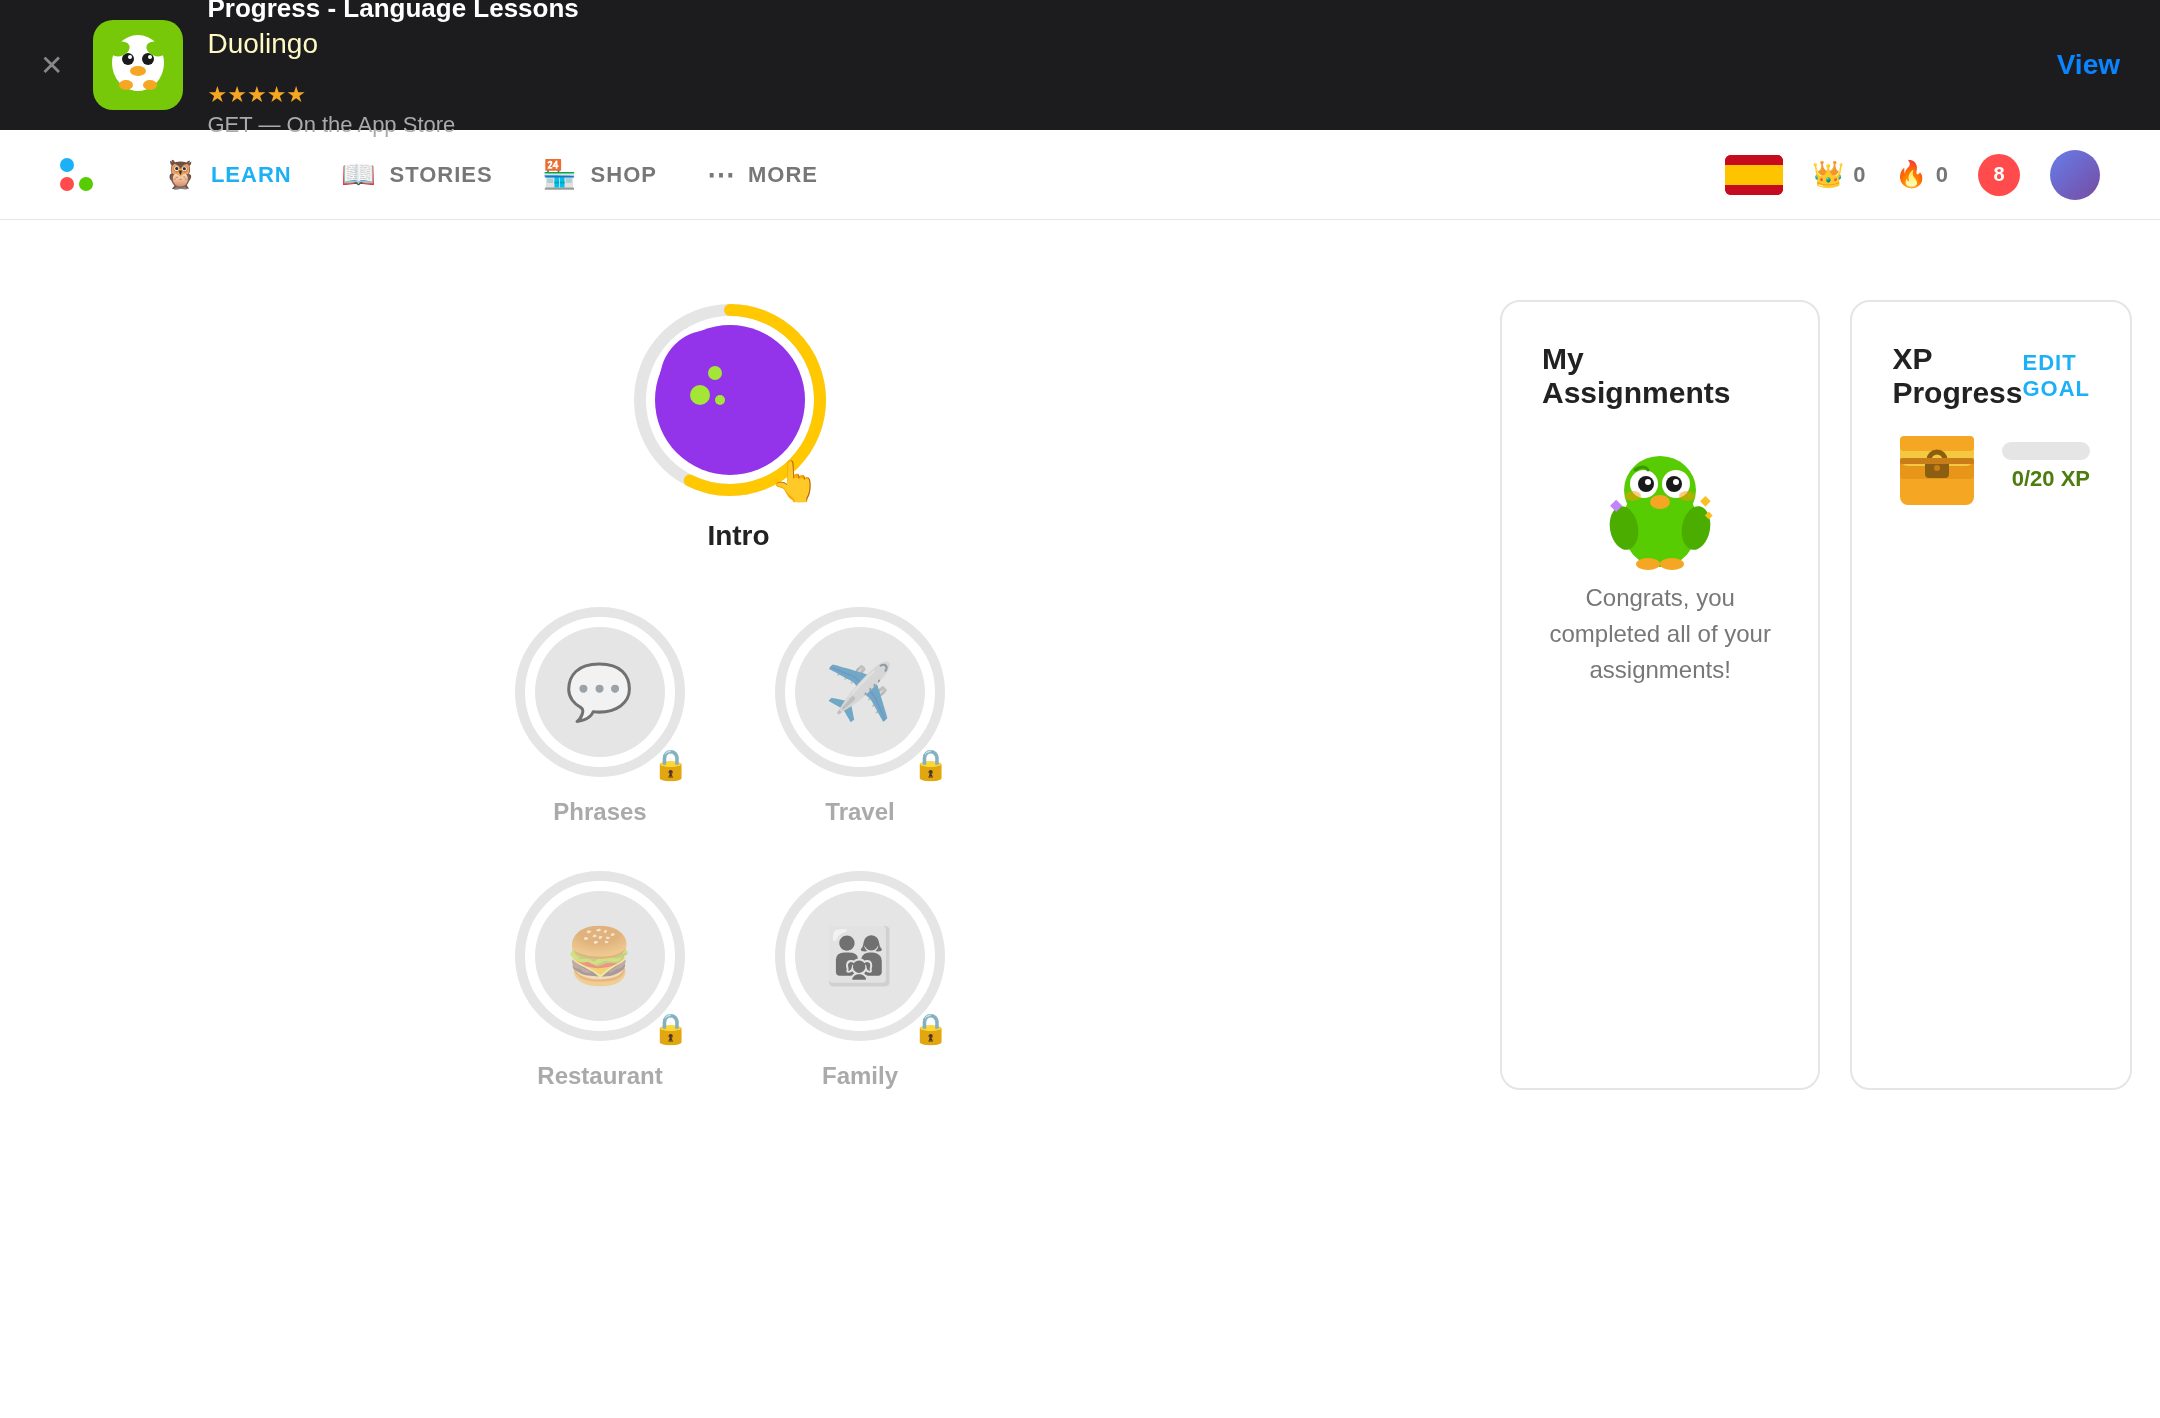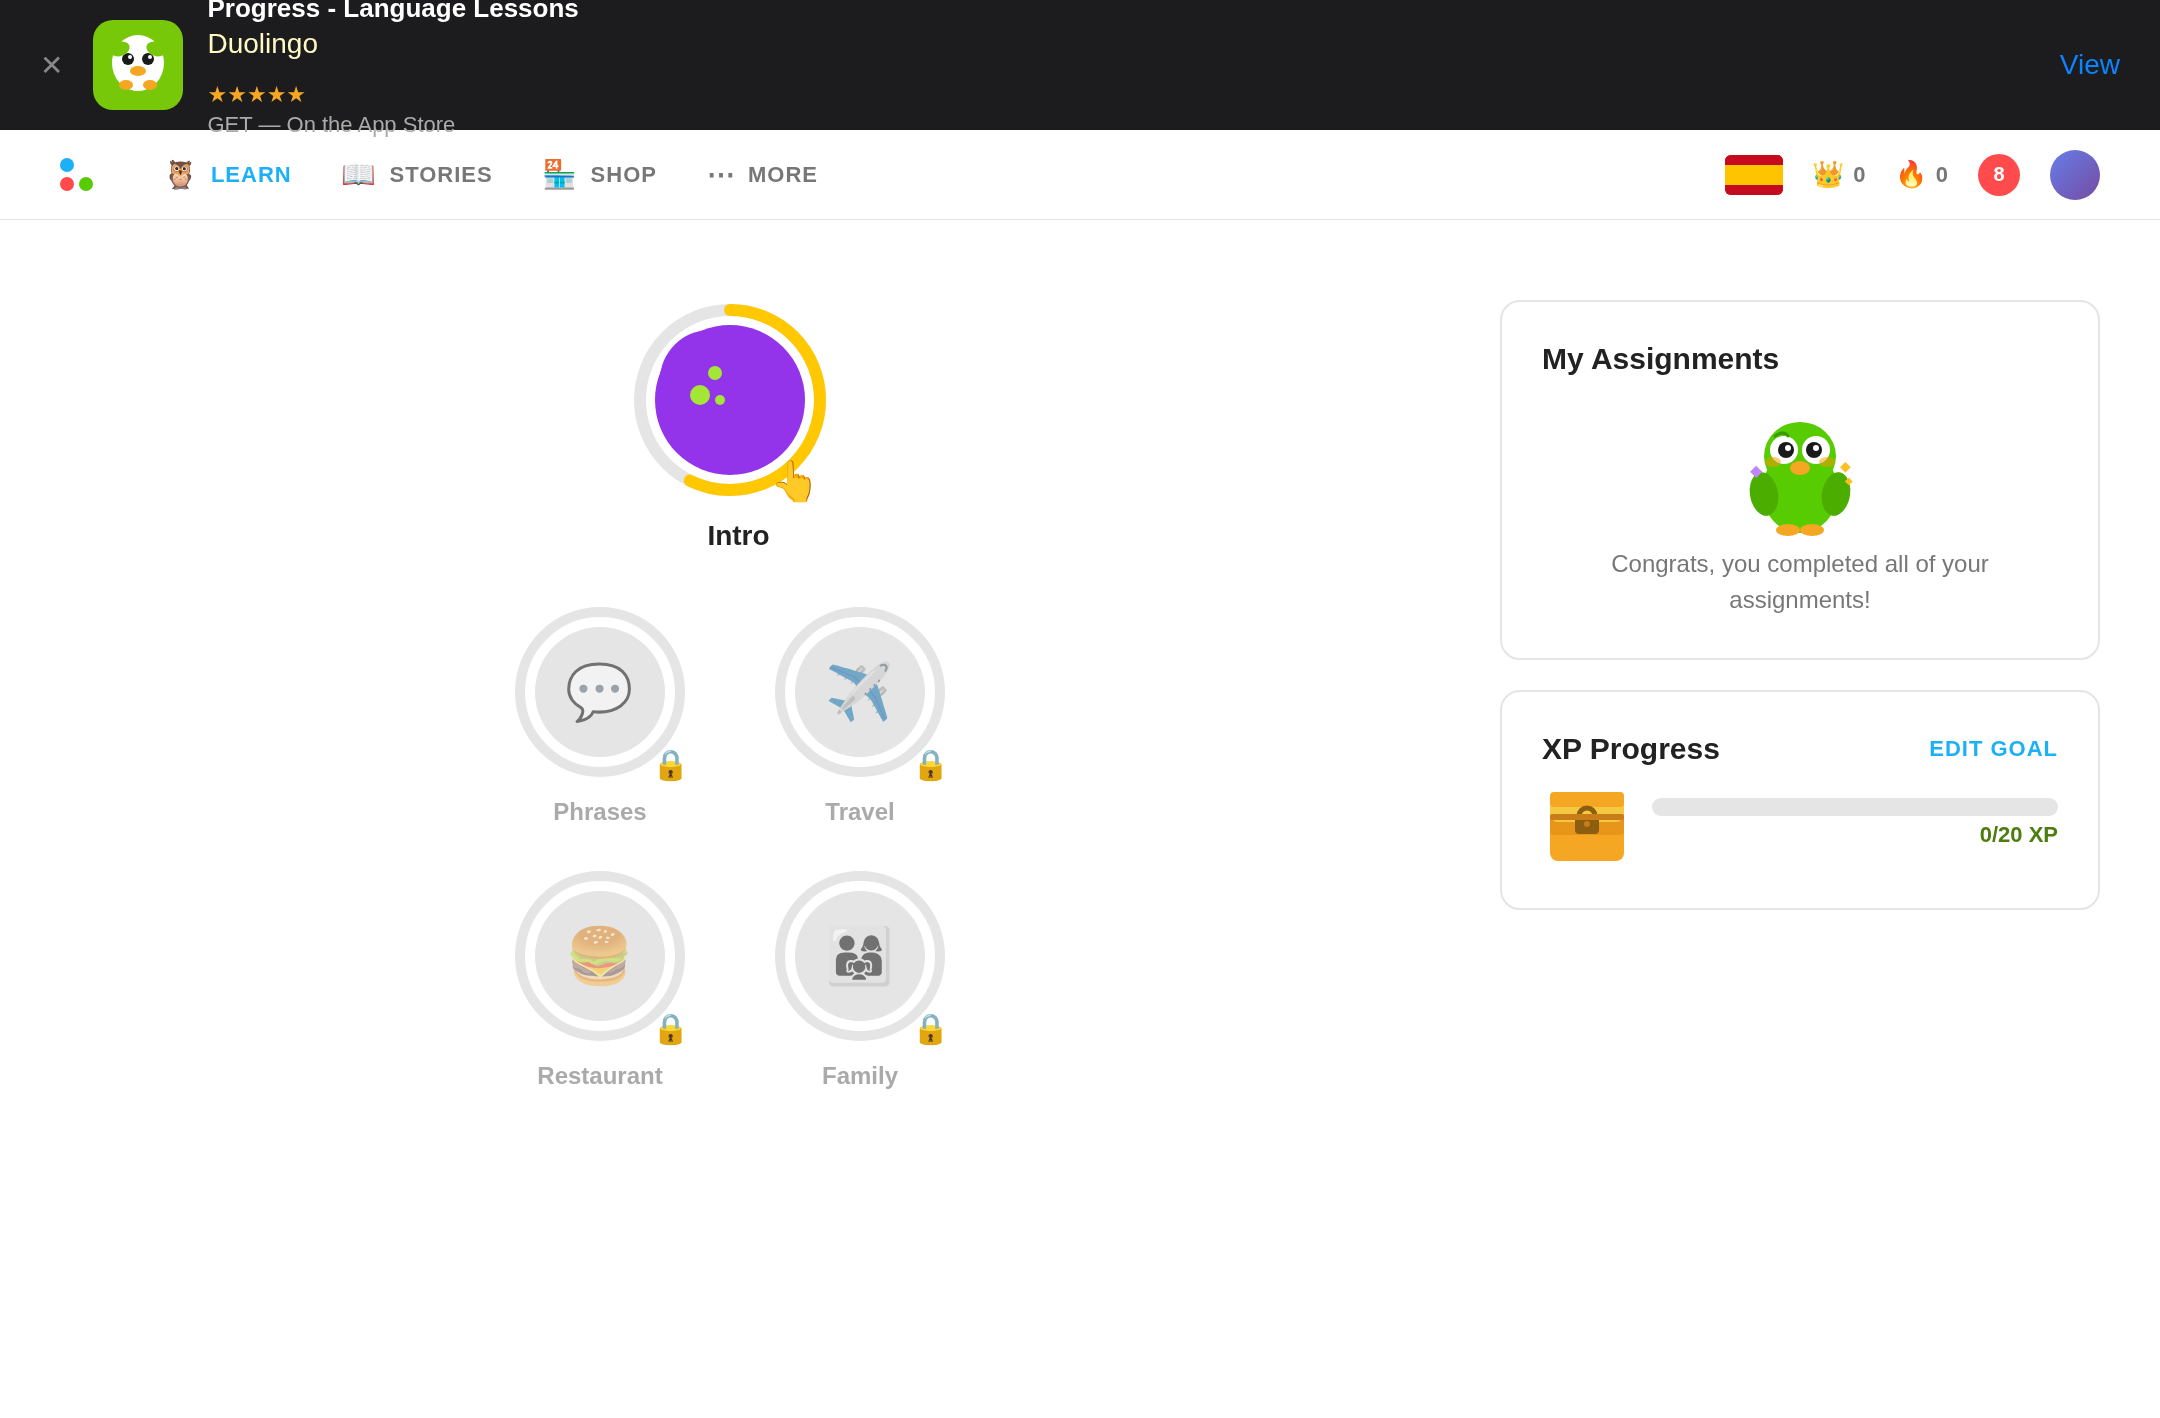--- a/index.html
+++ b/index.html
@@ -29,21 +29,21 @@
       align-items: center;
       justify-content: center;
       flex-shrink: 0;
       overflow: hidden;
     }
     .banner-info { flex: 1; }
     .banner-title { color: #fff; font-size: 26px; font-weight: 600; margin-bottom: 4px; }
     .banner-subtitle { color: #fef9c3; font-size: 28px; margin-bottom: 22px; }
     .banner-stars { color: #f5a623; font-size: 22px; margin-bottom: 4px; }
     .banner-store { color: #aaa; font-size: 22px; }
-    .banner-view { color: #0a84ff; font-size: 28px; font-weight: 400; margin-left: auto; }
+    .banner-view { color: #0a84ff; font-size: 28px; font-weight: 700; margin-left: auto; }
 
     
     .nav {
       display: flex;
       align-items: center;
       padding: 0 60px;
       height: 90px;
       border-bottom: 1px solid #e5e5e5;
       background: #fff;
     }
@@ -140,23 +140,23 @@
     }
     .left-panel {
       flex: 1;
       display: flex;
       flex-direction: column;
       align-items: center;
       padding: 40px 0;
     }
     .right-panel {
       width: 700px;
-      padding: 40px 60px 40px 40px;
-      display: flex;
-      flex-direction: column;
+      padding: 40px 28px 40px 40px;
+      display: flex;
+      flex-direction: row;
       gap: 30px;
     }
 
     
     .lesson-intro {
       display: flex;
       flex-direction: column;
       align-items: center;
       margin-bottom: 50px;
     }

